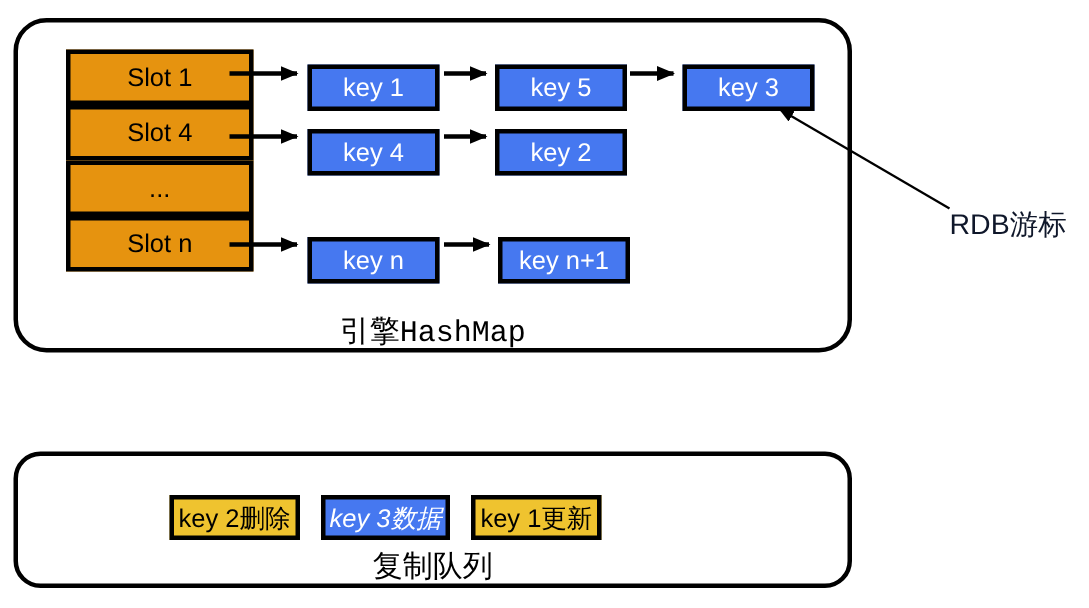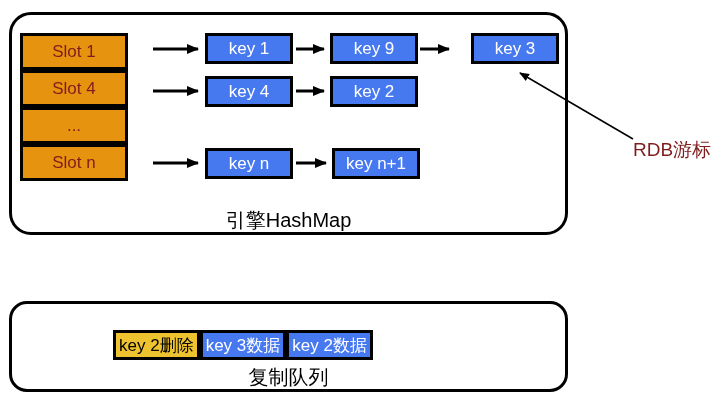--- a/index.html
+++ b/index.html
@@ -14,110 +14,111 @@
     position: absolute;
     box-sizing: border-box;
     border: 3px solid #000;
     background: #fff;
   }
   #hashmap-panel { left: 9px; top: 12px; width: 559px; height: 223px; border-radius: 22px; }
   #queue-panel   { left: 9px; top: 301px; width: 559px; height: 91px; border-radius: 18px; }
 
   .slot {
     position: absolute;
-    left: 20px; width: 108px; height: 37px;
+    left: 44px; width: 125px; height: 37px;
     box-sizing: border-box;
     border: 3px solid #000;
     background: #E6930F;
-    color: #7f1d1d;
+    color: #000000;
     font-size: 17px;
     display: flex; align-items: center; justify-content: center;
   }
   .keybox {
     position: absolute;
     width: 88px; height: 31px;
     box-sizing: border-box;
     border: 3px solid #000;
     background: #4678F0;
     color: #fff;
     font-size: 17px;
-    display: flex; align-items: center; justify-content: center;
+    display: flex; align-items: center; justify-content: center; margin-top: 10px;
   }
   .panel-title {
     position: absolute;
     left: 9px; width: 559px;
     text-align: center;
     font-size: 20px;
     color: #000;
+    font-family: Liberation Mono, monospace;
   }
   #hashmap-title { top: 207px; }
   #queue-title   { top: 364px; }
 
   #rdb-cursor-label {
     position: absolute;
     left: 633px; top: 137px;
     font-size: 19px;
-    color: #7f1d1d;
+    color: #0f172a;
     white-space: nowrap;
   }
 
   #queue-row {
     position: absolute;
     left: 113px; top: 330px;
     height: 30px;
     display: flex;
-    gap: 0;
+    gap: 14px;
   }
   .qcell {
     box-sizing: border-box;
     border: 3px solid #000;
     height: 30px;
     padding: 0 3px;
     font-size: 17px;
     display: flex; align-items: center; justify-content: center;
     white-space: nowrap;
   }
   .qcell.op   { background: #EFC32F; color: #000; }
-  .qcell.data { background: #4678F0; color: #fff; }
+  .qcell.data { background: #4678F0; color: #fff; font-style: italic; }
 
   #arrow-layer {
     position: absolute; left: 0; top: 0;
     width: 726px; height: 405px;
     pointer-events: none;
   }
 </style>
 </head>
 <body>
 
 <div class="panel" id="hashmap-panel"></div>
 
 <div class="slot" style="top:33px">Slot 1</div>
 <div class="slot" style="top:70px">Slot 4</div>
 <div class="slot" style="top:107px">...</div>
 <div class="slot" style="top:144px">Slot n</div>
 
 <div class="keybox" style="left:205px; top:33px">key 1</div>
-<div class="keybox" style="left:330px; top:33px">key 9</div>
-<div class="keybox" style="left:471px; top:33px">key 3</div>
+<div class="keybox" style="left:330px; top:33px">key 5</div>
+<div class="keybox" style="left:455px; top:33px">key 3</div>
 
 <div class="keybox" style="left:205px; top:76px">key 4</div>
 <div class="keybox" style="left:330px; top:76px">key 2</div>
 
 <div class="keybox" style="left:205px; top:148px">key n</div>
 <div class="keybox" style="left:332px; top:148px">key n+1</div>
 
 <div class="panel-title" id="hashmap-title">引擎HashMap</div>
 
 <div id="rdb-cursor-label">RDB游标</div>
 
 <div class="panel" id="queue-panel"></div>
 <div id="queue-row">
   <div class="qcell op">key 2删除</div>
   <div class="qcell data">key 3数据</div>
-  <div class="qcell data">key 2数据</div>
+  <div class="qcell op">key 1更新</div>
 </div>
 <div class="panel-title" id="queue-title">复制队列</div>
 
 <svg id="arrow-layer" viewBox="0 0 726 405" xmlns="http://www.w3.org/2000/svg">
   <defs>
     <marker id="head-thick" markerUnits="userSpaceOnUse" markerWidth="13" markerHeight="11" refX="11" refY="5" orient="auto">
       <path d="M0,0 L12,5 L0,10 Z" fill="#000"></path>
     </marker>
     <marker id="head-thin" markerUnits="userSpaceOnUse" markerWidth="11" markerHeight="9" refX="9" refY="4" orient="auto">
       <path d="M0,0 L10,4 L0,8 Z" fill="#000"></path>

